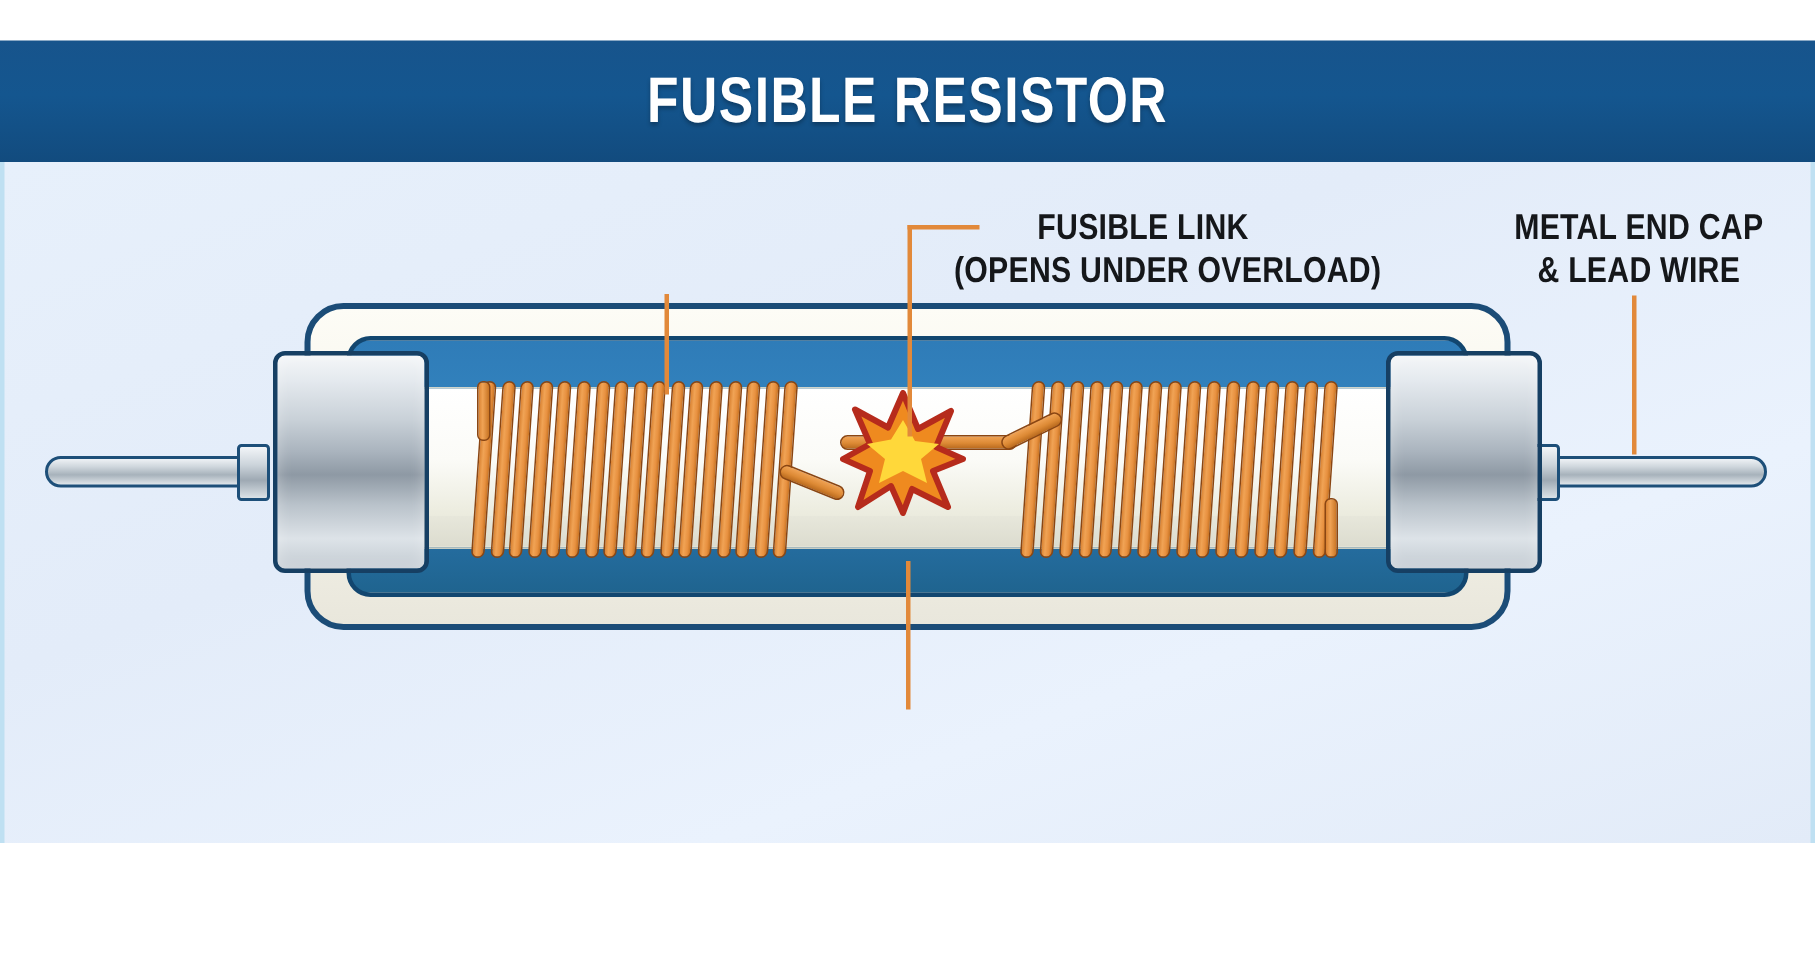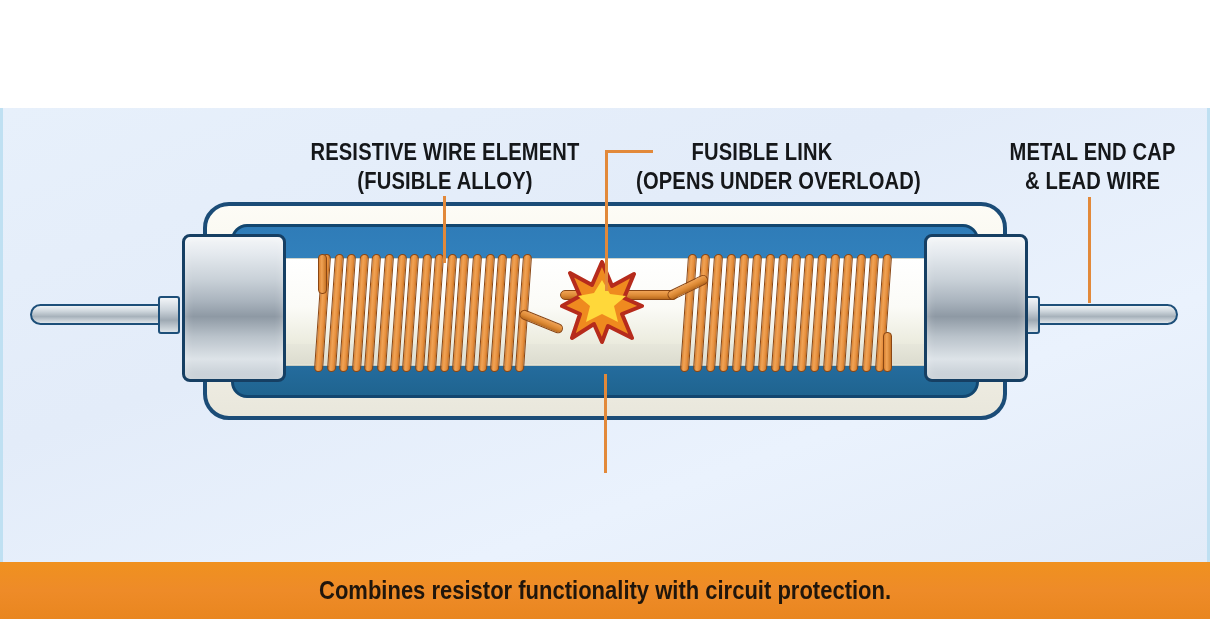--- a/index.html
+++ b/index.html
@@ -150,20 +150,23 @@
   #wire-r2{left:668px;top:184px;width:44px;transform:rotate(-26deg);transform-origin:left center;}
 
   
   .burst{position:absolute;left:560px;top:152px;width:84px;height:84px;}
 </style>
 </head>
 <body>
 
 <div id="stage">
 
+  <div class="header-bar">
+    <div class="header-title">FUSIBLE RESISTOR</div>
+  </div>
 
   <div class="body-panel"></div>
   <div class="edge-line-left"></div>
   <div class="edge-line-right"></div>
 
   <div class="resistor">
 
     <div class="lead" id="lead-left"></div>
     <div class="lead" id="lead-right"></div>
     <div class="collar" id="collar-left"></div>
@@ -229,33 +232,26 @@
     <div class="endcap" id="endcap-left"></div>
     <div class="endcap" id="endcap-right"></div>
   </div>
 
   <div class="leader" id="leader-resistive"></div>
   <div class="leader" id="leader-fusible-h"></div>
   <div class="leader" id="leader-fusible-v"></div>
   <div class="leader" id="leader-endcap"></div>
   <div class="leader" id="leader-coating"></div>
 
-  <div class="label" id="label-resistive">
-    <span class="l1">RESISTIVE WIRE ELEMENT</span>
-    <span class="l2">(FUSIBLE ALLOY)</span>
-  </div>
 
   <div class="label" id="label-fusible">
     <span class="l1">FUSIBLE LINK</span>
     <span class="l2">(OPENS UNDER OVERLOAD)</span>
   </div>
 
   <div class="label" id="label-endcap">
     <span class="l1">METAL END CAP</span>
     <span class="l2">&amp; LEAD WIRE</span>
   </div>
 
 
-  <div class="footer-bar">
-    <div class="footer-text">Combines resistor functionality with circuit protection.</div>
-  </div>
 
 </div>
 
 </body></html>

